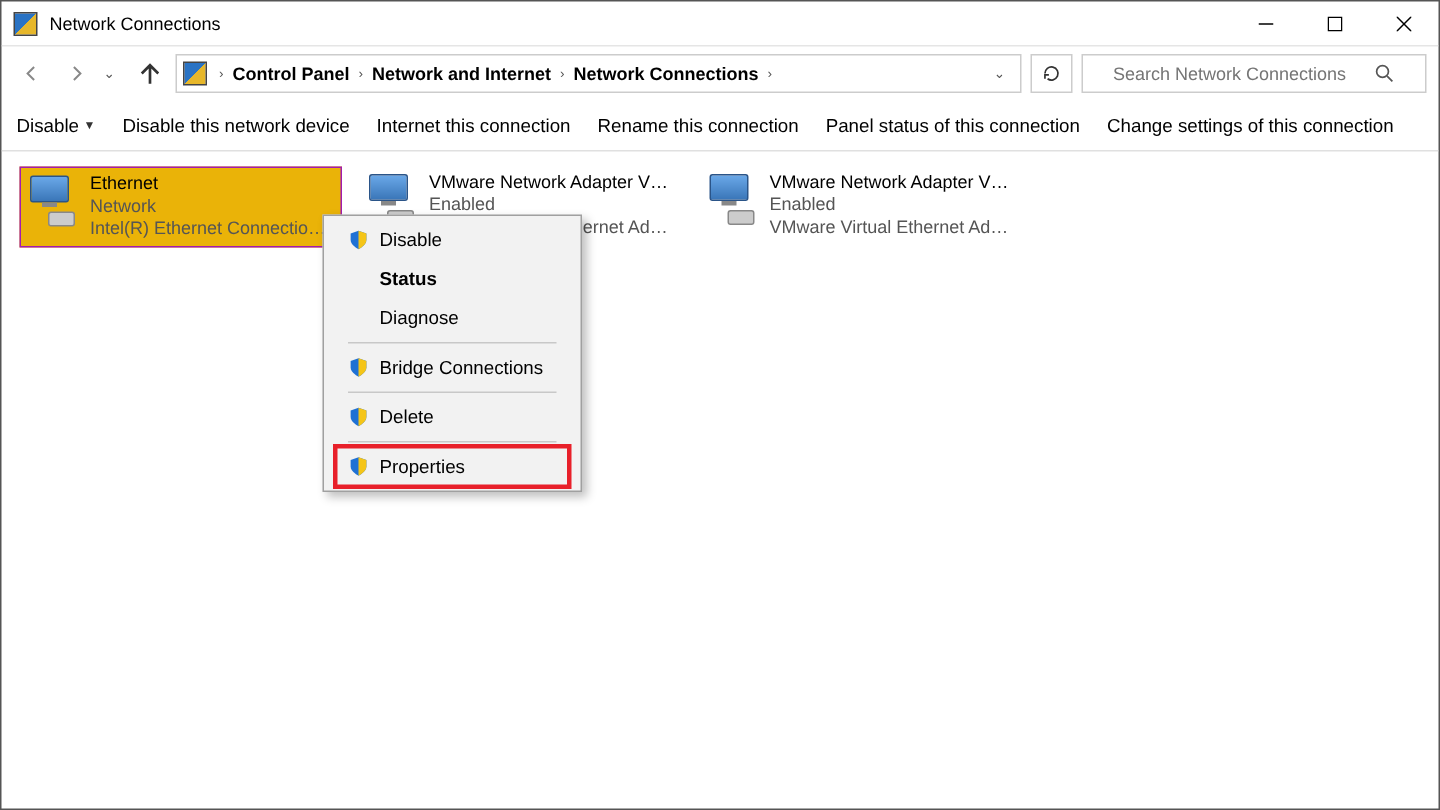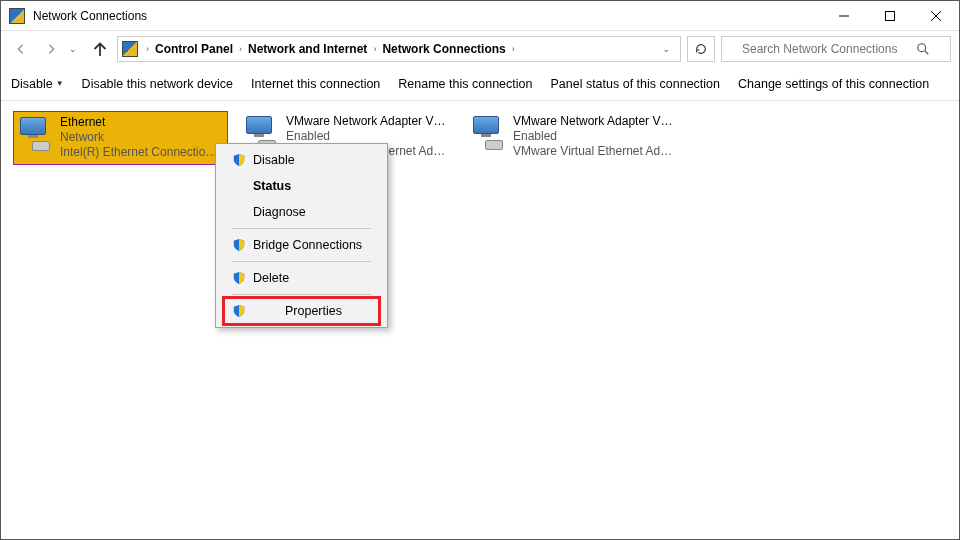--- a/index.html
+++ b/index.html
@@ -51,21 +51,21 @@
 .ad-status { color:#555; }
 .ad-dev { color:#555; }
 
 
 .ctxmenu { position:absolute; left:214px; top:42px; width:173px; background:#f2f2f2; border:1px solid #a0a0a0; box-shadow:3px 3px 6px rgba(0,0,0,.25); padding:3px 8px; }
 .ctxitem { height:26px; display:flex; align-items:center; font-size:12.5px; padding:0 10px 0 8px; position:relative; cursor:default; }
 .ctxitem .shield { width:14px; height:14px; margin-right:7px; flex-shrink:0; }
 .ctxitem .noshield { width:14px; margin-right:7px; }
 .ctxitem.bold { font-weight:bold;align-items:center; }
 .ctxsep { height:1px; background:#c8c8c8; margin:3px 8px; }
-.ctxitem.hl { outline:3px solid #e8202a; outline-offset:-1px;gap:32px; }
+.ctxitem.hl { outline:3px solid #e8202a; outline-offset:-1px; }
 
 .shield svg { width:14px; height:14px; }
 </style>
 </head>
 <body>
 
 <div class="titlebar">
   <div class="appicon"></div>
   <div class="title">Network Connections</div>
   <div class="winctl">

